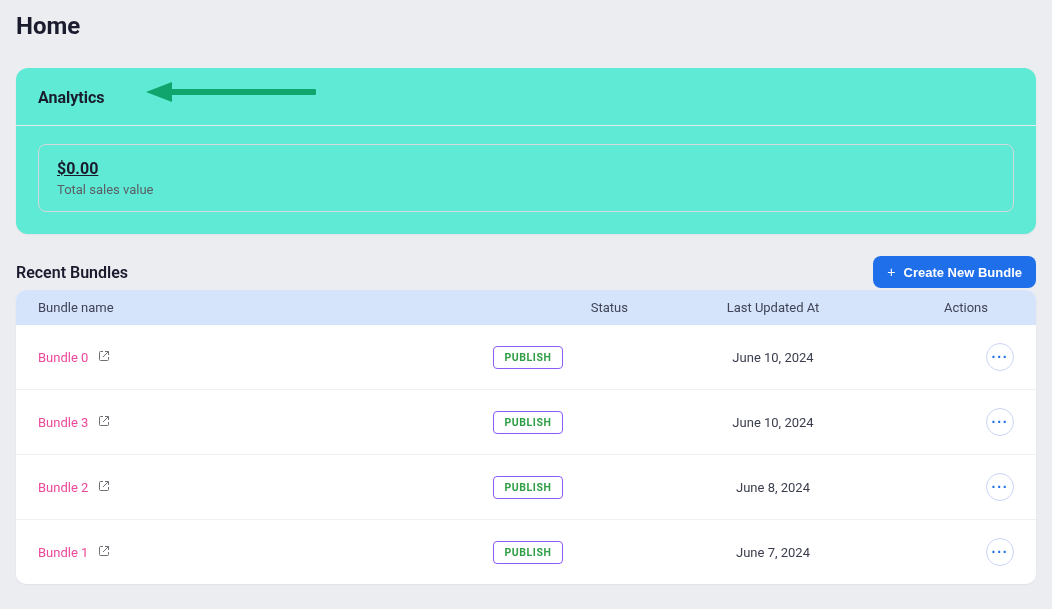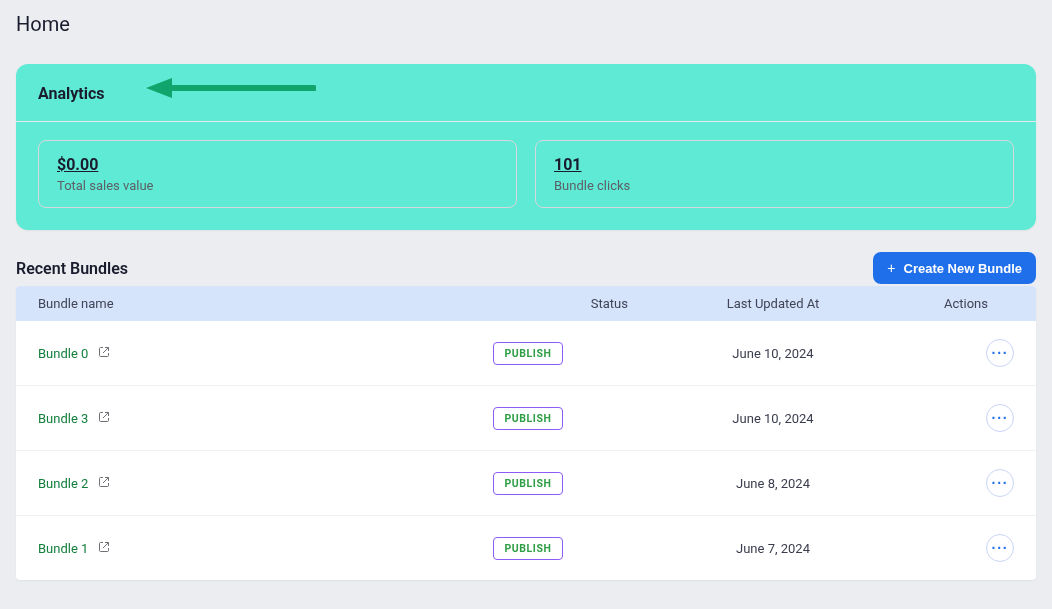--- a/index.html
+++ b/index.html
@@ -5,22 +5,22 @@
     * { box-sizing: border-box; margin: 0; padding: 0; }
     body {
       font-family: -apple-system, BlinkMacSystemFont, 'Segoe UI', Roboto, sans-serif;
       background: #ecedf1;
       color: #202223;
       width: 1052px;
       height: 609px;
       padding: 12px 16px;
     }
     .page-title {
-      font-size: 20px;
-      font-weight: 400;
+      font-size: 24px;
+      font-weight: 700;
       color: #1a1c2e;
       margin-bottom: 28px;
     }
     .analytics-card {
       background: #5eead4;
       border-radius: 12px;
       box-shadow: 0 1px 2px rgba(0,0,0,0.05);
       padding: 20px 22px 22px 22px;
       margin-bottom: 22px;
       position: relative;
@@ -86,21 +86,21 @@
       display: flex;
       align-items: center;
       gap: 8px;
     }
     .create-btn .plus {
       font-size: 14px;
       font-weight: 400;
     }
     .table-wrap {
       background: #fff;
-      border-radius: 4px;
+      border-radius: 10px;
       overflow: hidden;
       box-shadow: 0 1px 2px rgba(0,0,0,0.05);
     }
     .table-header-row {
       display: flex;
       background: #d5e3fb;
       padding: 10px 22px;
       font-size: 13px;
       color: #414457;
     }
@@ -114,21 +114,21 @@
       padding: 18px 22px;
       border-bottom: 1px solid #eef0f3;
       font-size: 13px;
     }
     .table-row:last-child { border-bottom: none; }
     .bundle-name-cell {
       flex: 0 0 390px;
       display: flex;
       align-items: center;
       gap: 10px;
-      color: #15803d;
+      color: #ec4899;
     }
     .ext-icon svg { width: 12px; height: 12px; }
     .status-cell { flex: 0 0 200px; text-align: center; }
     .status-badge {
       display: inline-block;
       border: 1px solid #8b5cf6;
       color: #2f9e44;
       font-size: 10.5px;
       font-weight: 700;
       letter-spacing: 0.6px;
@@ -162,24 +162,20 @@
   <svg class="arrow-annot" width="170" height="28" viewBox="0 0 170 28">
     <line x1="168" y1="14" x2="20" y2="14" stroke="#10a56c" stroke-width="6" stroke-linecap="round"></line>
     <polygon points="0,14 26,4 26,24" fill="#10a56c"></polygon>
   </svg>
   <div class="analytics-divider"></div>
   <div class="metrics-row">
     <div class="metric-card">
       <div class="metric-value">$0.00</div>
       <div class="metric-label">Total sales value</div>
     </div>
-    <div class="metric-card">
-      <div class="metric-value">101</div>
-      <div class="metric-label">Bundle clicks</div>
-    </div>
   </div>
 </section>
 
 <div class="recent-header">
   <div class="recent-title">Recent Bundles</div>
   <button class="create-btn">
     <span class="plus">+</span>
     <span>Create New Bundle</span>
   </button>
 </div>

